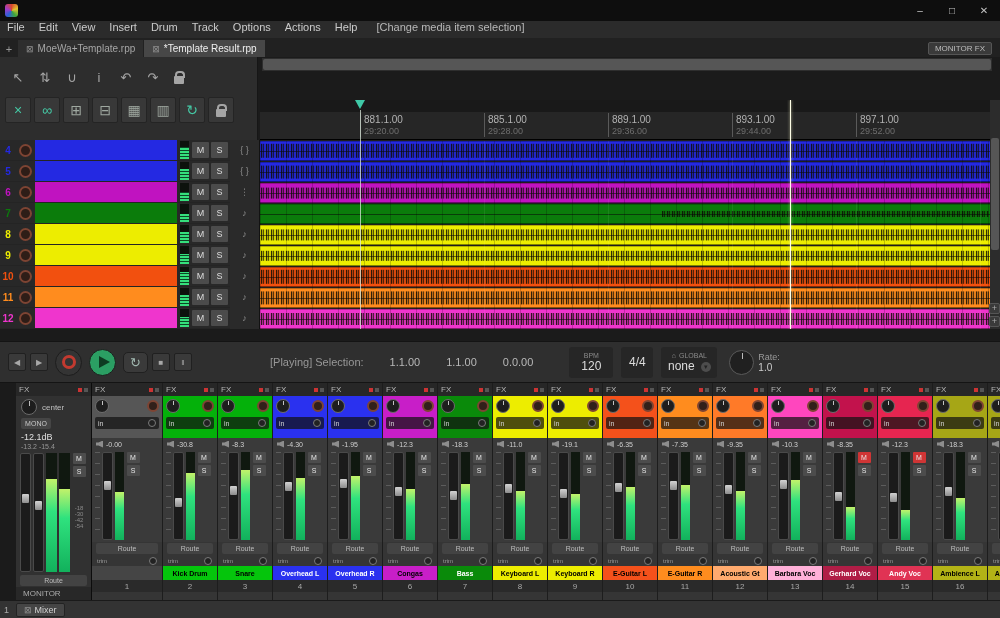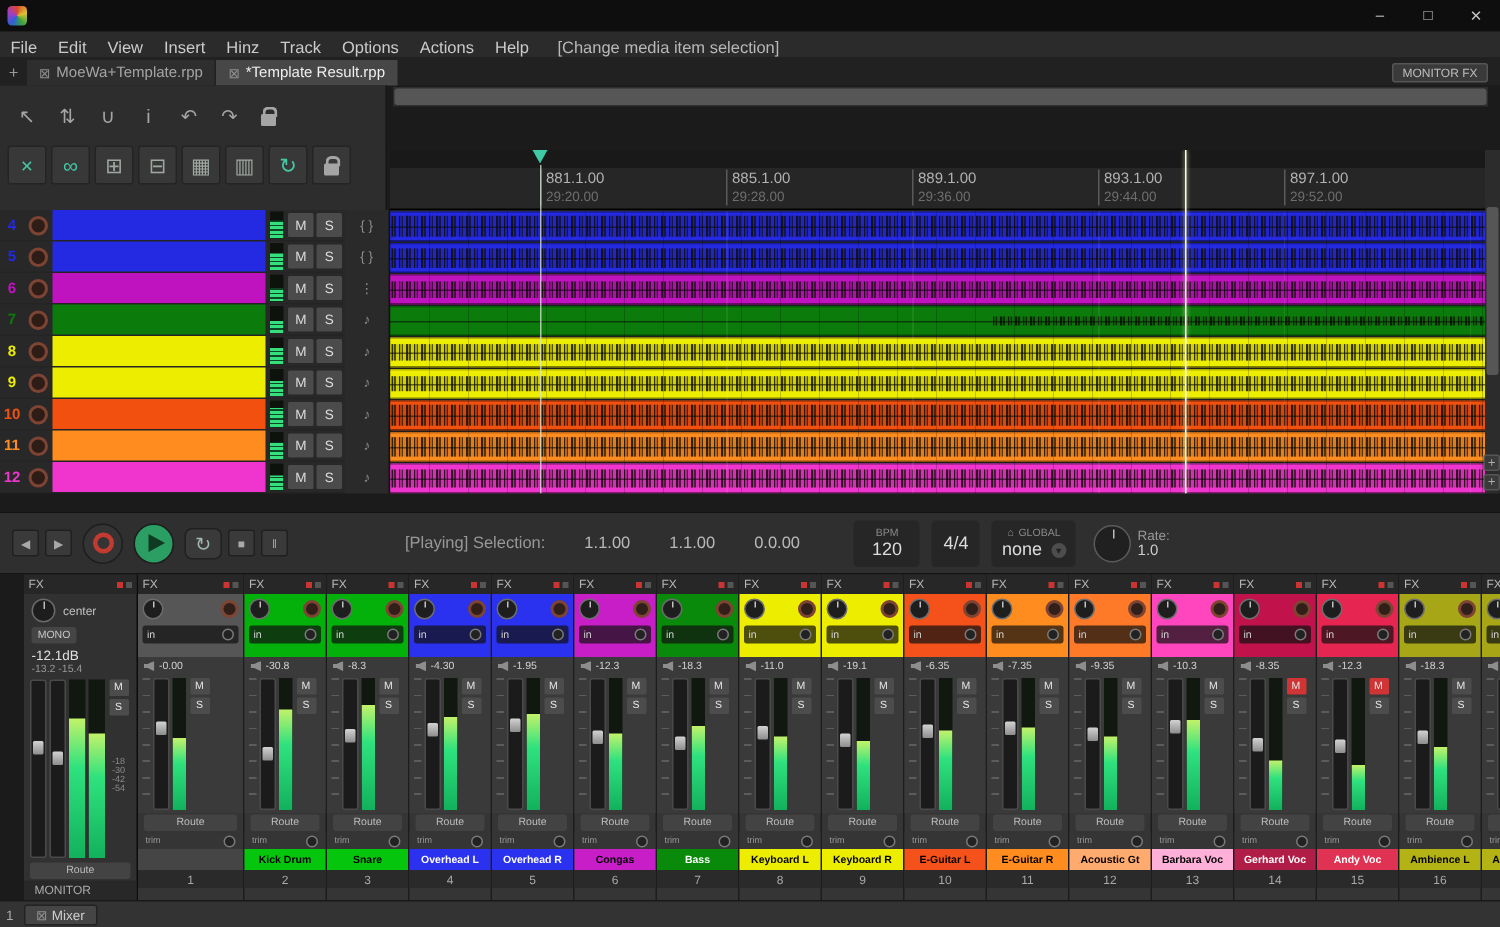--- a/index.html
+++ b/index.html
@@ -8,21 +8,21 @@
   #root *{box-sizing:border-box;}
 
   
   #titlebar{position:absolute;left:0;top:0;width:1000px;height:21px;background:#0e0e0e;display:flex;align-items:center;}
   .appicon{width:13px;height:13px;margin:0 6px 0 5px;border-radius:3px;background:conic-gradient(#d8482e,#e0c22e,#3ca53c,#2e5fd8,#a23cc8,#d8482e);}
   #title-text{font-size:11px;color:#dedede;white-space:nowrap;}
   .wctrls{margin-left:auto;display:flex;height:100%;}
   .wbtn{width:32px;display:flex;align-items:center;justify-content:center;font-size:10px;color:#c4c4c4;}
 
   
-  #menubar{position:absolute;left:0;top:21px;width:1000px;height:17px;background:#2b2b2b;display:flex;align-items:flex-end;font-size:11px;}
+  #menubar{position:absolute;left:0;top:21px;width:1000px;height:17px;background:#2b2b2b;display:flex;align-items:flex-start;font-size:11px;}
   #menu-items{display:flex;}
   .mitem{padding:0 7px;color:#cbcbcb;}
   #menu-hint{margin-left:12px;color:#b8b8b8;}
   #audio-status{margin-left:auto;margin-right:4px;color:#dcdcdc;}
 
   
   #tabbar{position:absolute;left:0;top:38px;width:1000px;height:19px;background:#212121;display:flex;align-items:flex-end;}
   .addtab{width:18px;height:17px;display:flex;align-items:center;justify-content:center;color:#999;font-size:11px;}
   .tab{height:17px;display:flex;align-items:center;padding:0 8px;font-size:10px;background:#2e2e2e;color:#a5a5a5;margin-right:1px;gap:4px;white-space:nowrap;}
   .tab.active{background:#474747;color:#efefef;}
@@ -176,21 +176,21 @@
     </span>
   </div>
 
   <div id="menubar">
     <div id="menu-items">
 
     <span class="mitem">File</span>
         <span class="mitem">Edit</span>
         <span class="mitem">View</span>
         <span class="mitem">Insert</span>
-        <span class="mitem">Hinz</span>
+        <span class="mitem">Drum</span>
         <span class="mitem">Track</span>
         <span class="mitem">Options</span>
         <span class="mitem">Actions</span>
         <span class="mitem">Help</span>
       </div>
     <span id="menu-hint">[Change media item selection]</span>
   </div>
 
   <div id="tabbar">
     <span class="addtab">+</span>

